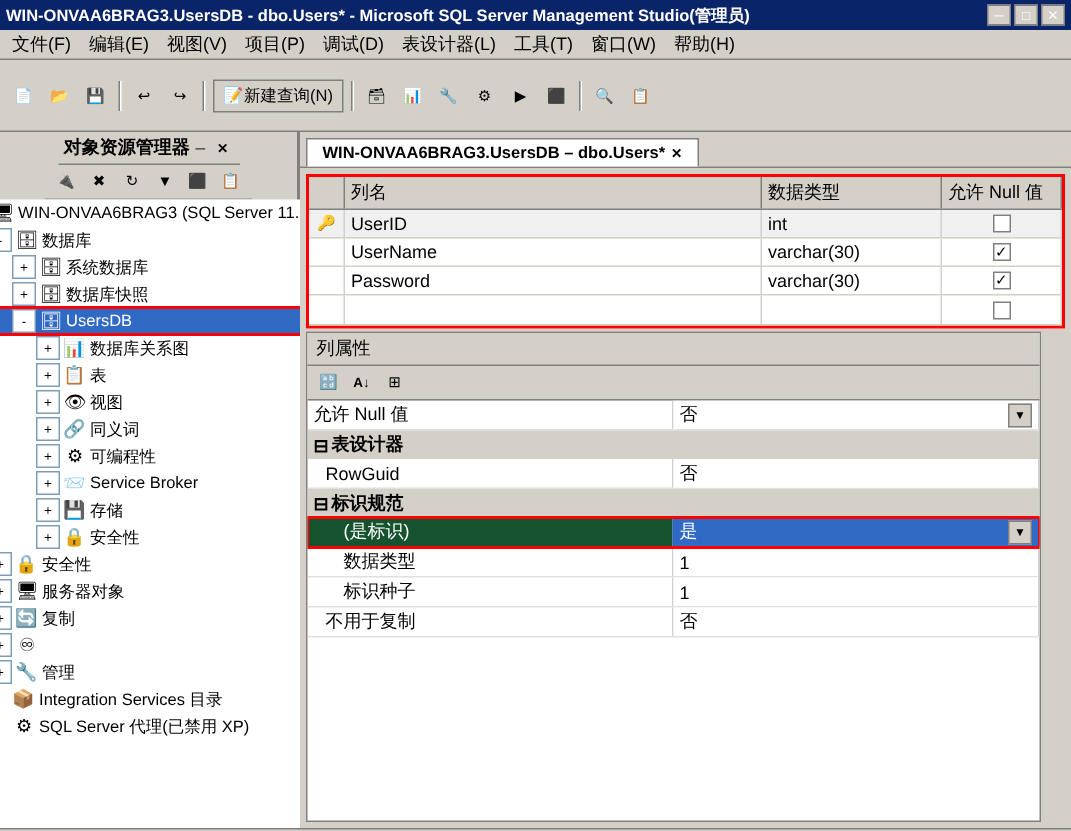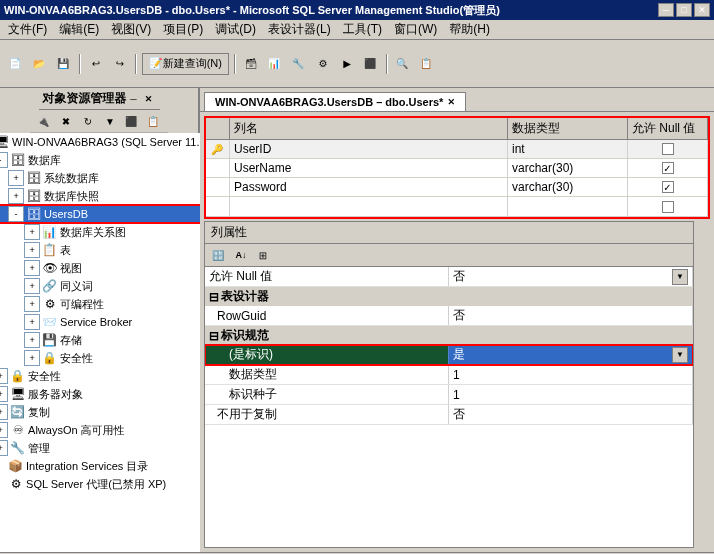--- a/index.html
+++ b/index.html
@@ -536,21 +536,20 @@
 
         <div class="tree-item" style="padding-left:18px;">
           <span class="tree-expand">+</span>
           <span class="tree-icon">🔄</span>
           <span class="tree-label">复制</span>
         </div>
 
         <div class="tree-item" style="padding-left:18px;">
           <span class="tree-expand">+</span>
           <span class="tree-icon">♾</span>
-          <span class="tree-label">AlwaysOn 高可用性</span>
         </div>
 
         <div class="tree-item" style="padding-left:18px;">
           <span class="tree-expand">+</span>
           <span class="tree-icon">🔧</span>
           <span class="tree-label">管理</span>
         </div>
 
         <div class="tree-item" style="padding-left:18px;">
           <span class="expand-placeholder"></span>

